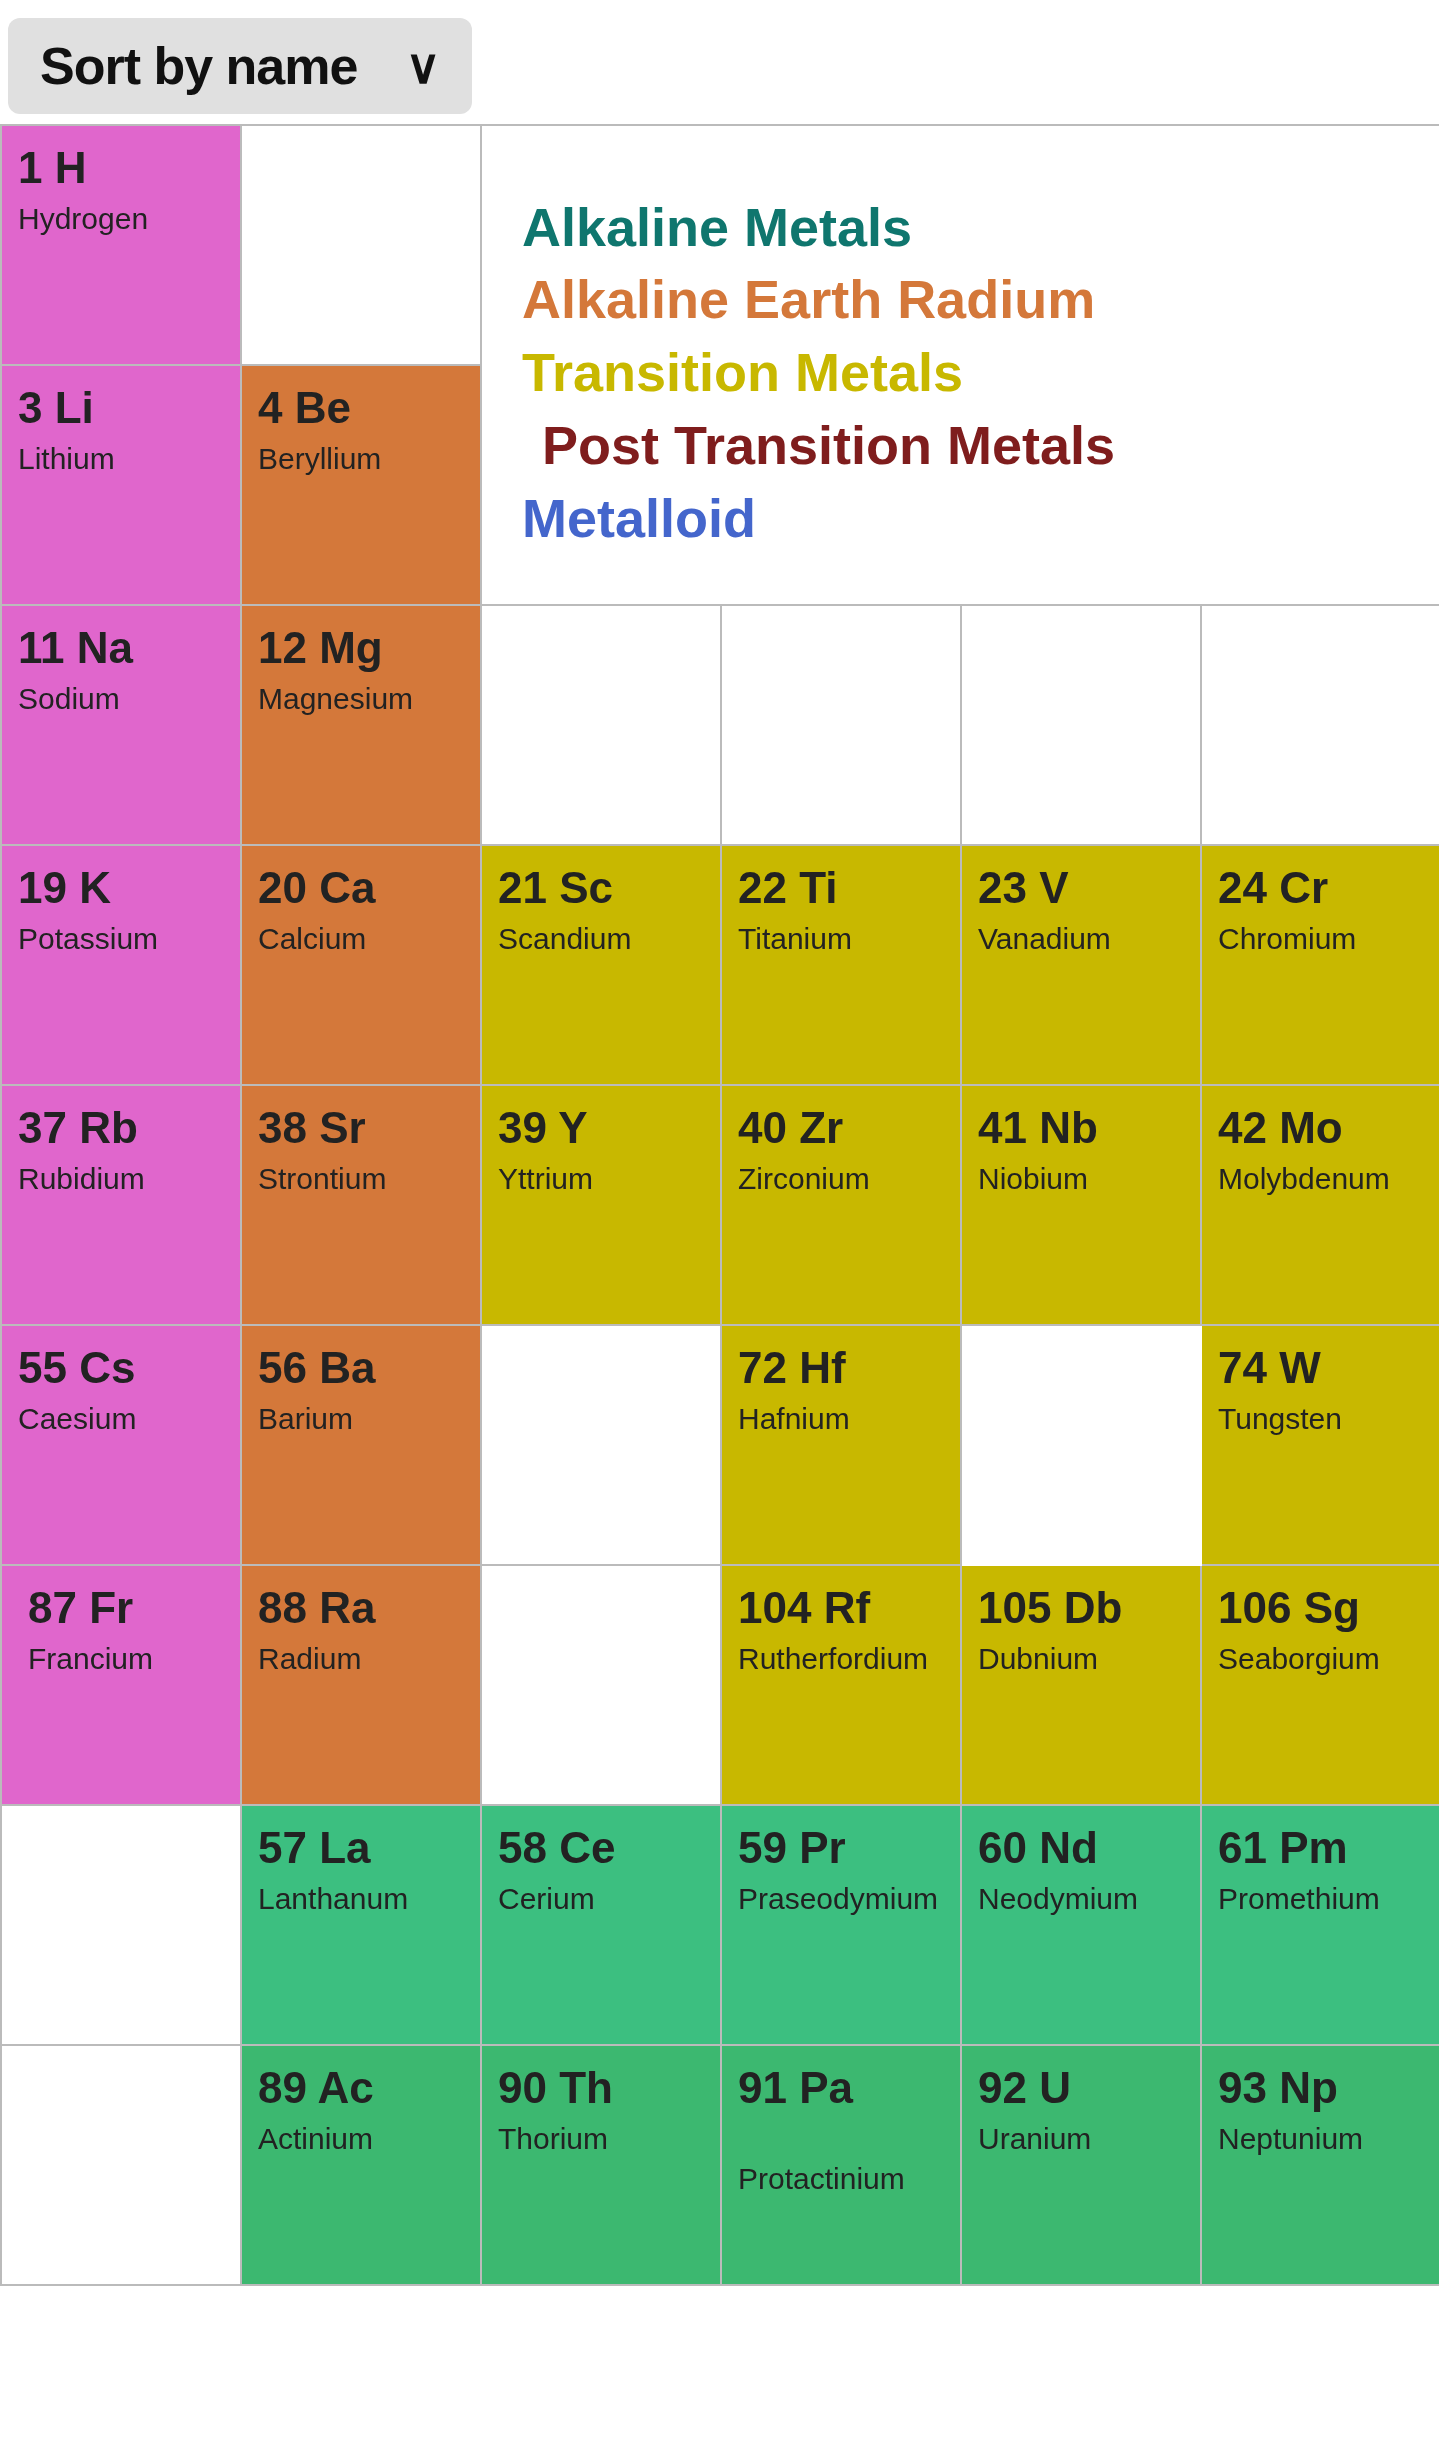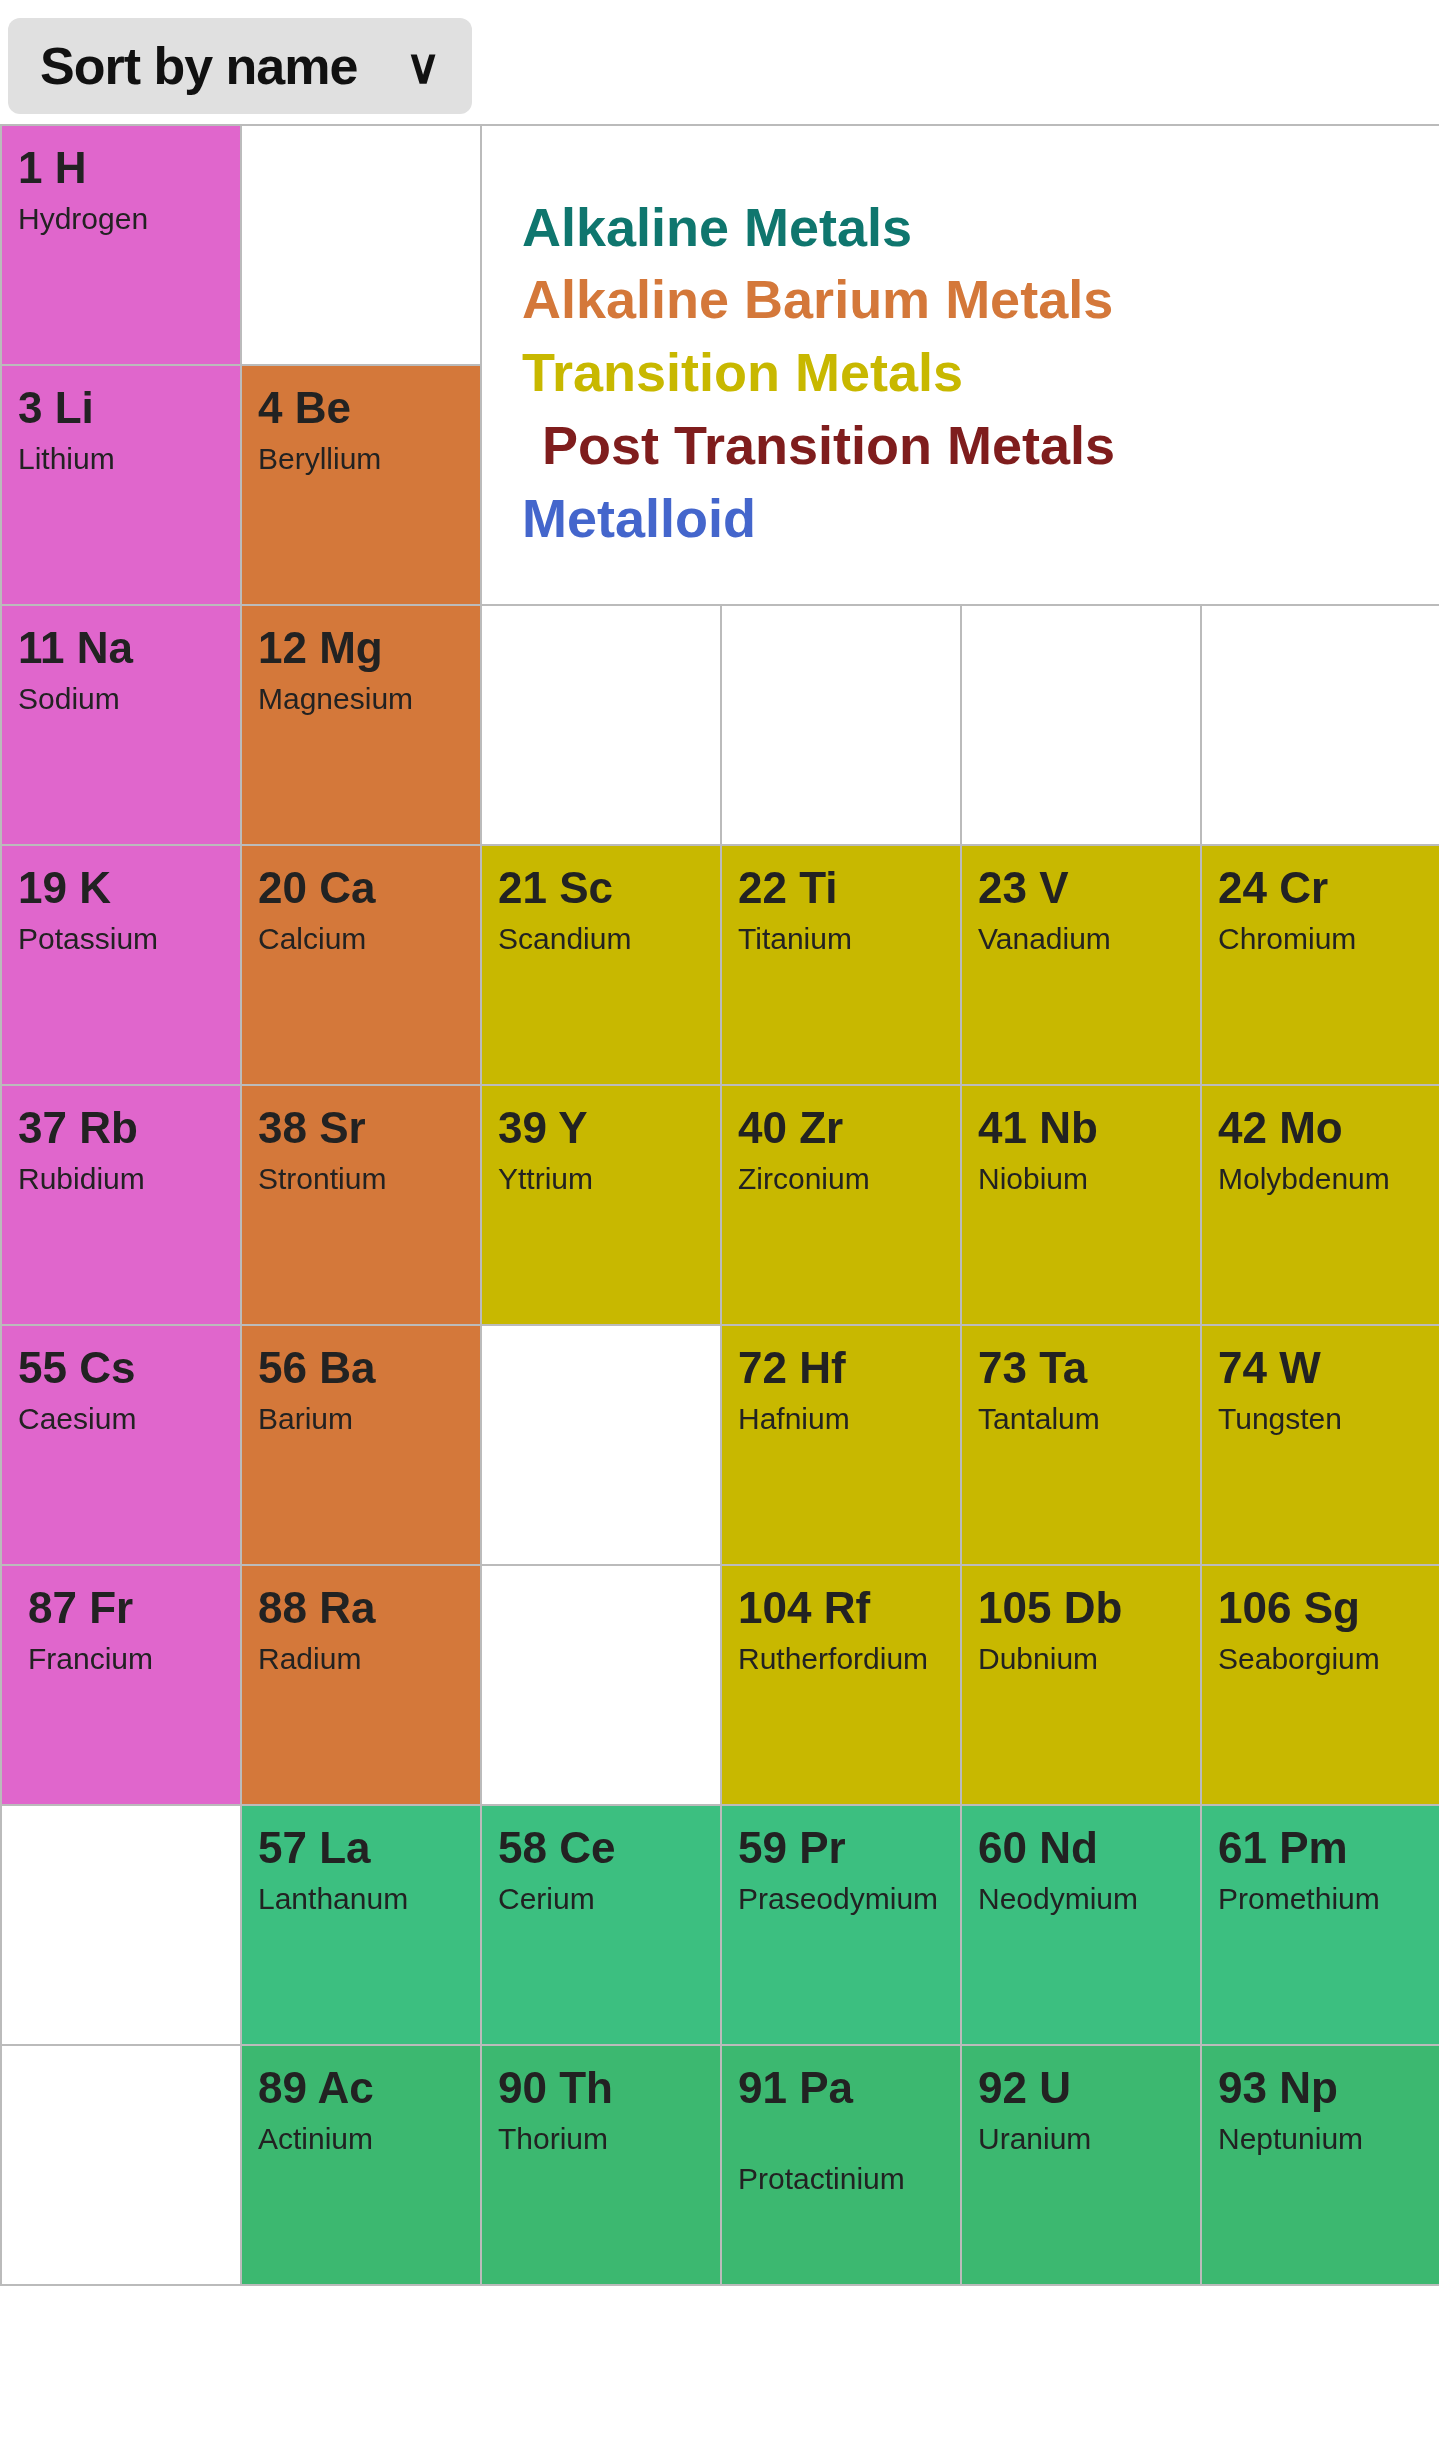--- a/index.html
+++ b/index.html
@@ -99,21 +99,21 @@
 
 <div class="sort-bar">
   <span>Sort by name</span>
   <span class="chevron">∨</span>
 </div>
 
 
 <div class="periodic-table" id="table-container">
 <div class="legend-cell" style="grid-area: 1 / 3 / 3 / 7;">
       <div class="legend-line" style="color: #0f766e; margin-top: 15px;">Alkaline Metals</div>
-      <div class="legend-line" style="color: rgb(212, 120, 58);">Alkaline Barium Metals</div>
+      <div class="legend-line" style="color: rgb(212, 120, 58);">Alkaline Earth Radium</div>
       <div class="legend-line" style="color: rgb(200, 184, 0);">Transition Metals</div>
       <div class="legend-line" style="color: #7f1d1d; margin-left: 20px;">Post Transition Metals</div>
       <div class="legend-line" style="color: rgb(68, 102, 204);">Metalloid</div>
     </div>
     <div class="cell alkaline" style="grid-area: 1 / 1;">
       <div class="num-sym">1 H</div>
       <div class="name">Hydrogen</div>
     </div>
     <div class="cell empty" style="grid-area: 1 / 2;"></div>
     <div class="cell alkaline" style="grid-area: 2 / 1;">
@@ -190,24 +190,20 @@
     </div>
     <div class="cell alkaline-earth" style="grid-area: 6 / 2;">
       <div class="num-sym">56 Ba</div>
       <div class="name">Barium</div>
     </div>
     <div class="cell empty" style="grid-area: 6 / 3;"></div>
     <div class="cell transition" style="grid-area: 6 / 4;">
       <div class="num-sym">72 Hf</div>
       <div class="name">Hafnium</div>
     </div>
-    <div class="cell transition" style="grid-area: 6 / 5;">
-      <div class="num-sym">73 Ta</div>
-      <div class="name">Tantalum</div>
-    </div>
     <div class="cell transition" style="grid-area: 6 / 6;">
       <div class="num-sym">74 W</div>
       <div class="name">Tungsten</div>
     </div>
     <div class="cell alkaline" style="grid-area: 7 / 1; padding-left: 26px;">
       <div class="num-sym">87 Fr</div>
       <div class="name">Francium</div>
     </div>
     <div class="cell alkaline-earth" style="grid-area: 7 / 2;">
       <div class="num-sym">88 Ra</div>

